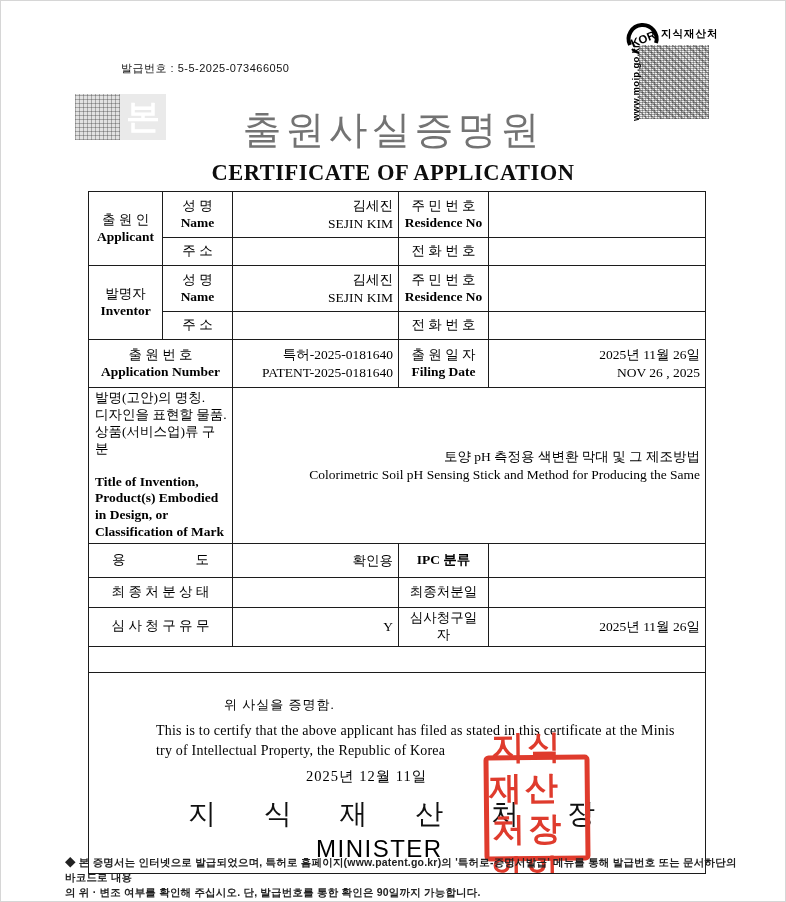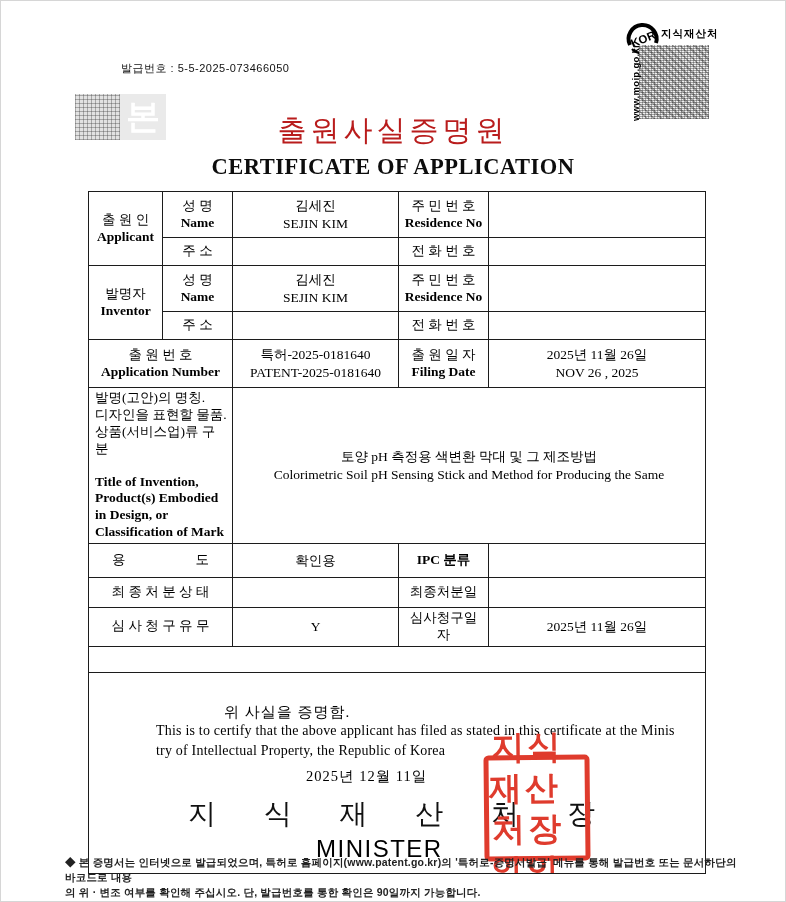--- a/index.html
+++ b/index.html
@@ -16,21 +16,21 @@
     background-image:
       repeating-linear-gradient(0deg, rgba(70,70,70,.38) 0 1px, transparent 1px 4px),
       repeating-linear-gradient(90deg, rgba(70,70,70,.38) 0 1px, transparent 1px 4px);
   }
   .copy-stamp .glyph{
     width:46px; height:46px; background:#eaeaea; color:#fff;
     font-family:"Liberation Sans",sans-serif; font-weight:bold; font-size:34px;
     display:flex; align-items:center; justify-content:center;
   }
   .titles{position:absolute; left:0; top:102px; width:100%; text-align:center;}
-  .title-ko{font-size:29px; letter-spacing:4px; color:#b91c1c;margin-top:8px;}
+  .title-ko{font-size:39px; letter-spacing:4px; color:#737373;}
   .title-en{font-size:22.5px; font-weight:bold; letter-spacing:.5px; margin-top:3px; color:#0d0d0d;}
 
   
   .mark{position:absolute; left:600px; top:14px; width:130px; height:108px;}
   .mark .agency{position:absolute; left:60px; top:12px; font-family:"Liberation Sans",sans-serif; font-weight:bold; font-size:10.5px; letter-spacing:1px;}
   .mark .logo{position:absolute; left:22px; top:4px; width:40px; height:40px;}
   .mark .barcode{
     position:absolute; left:38px; top:30px; width:70px; height:74px;
     background-color:#dcdcdc;
     background-image:
@@ -42,31 +42,31 @@
     position:absolute; left:-8px; top:62px; width:84px; text-align:center;
     transform:rotate(-90deg); transform-origin:center;
     font-family:"Liberation Sans",sans-serif; font-weight:bold; font-size:9.5px; letter-spacing:.3px;
   }
 
   
   table.cert{position:absolute; left:87px; top:190px; border-collapse:collapse; table-layout:fixed;}
   table.cert td{border:1.5px solid #1c1c1c; font-size:13.5px; padding:2px 5px; vertical-align:middle; overflow:hidden;}
   td.lbl{text-align:center; line-height:1.25;}
   td.lbl .en{font-weight:bold;}
-  td.val{text-align:center; line-height:1.3;}
+  td.val{text-align:right; line-height:1.3;}
   .h46{height:46px;} .h28{height:28px;font-family:Liberation Serif, serif;} .h48{height:48px;margin-left:32px;} .h140{height:140px;}
   .h34{height:34px;} .h30{height:30px;} .h26{height:26px;}
   td.top{vertical-align:top; padding-top:4px;}
   .bold{font-weight:bold;}
   .spread{display:flex; justify-content:space-between; padding:0 18px;}
 
   
   td.certbox{padding:0; vertical-align:top;}
   .certinner{position:relative; width:100%; height:196px; font-size:14px;}
-  .stmt-ko{position:absolute; left:130px; top:28px; font-size:15px; letter-spacing:1px;}
+  .stmt-ko{position:absolute; left:130px; top:21px; font-size:13px; letter-spacing:1px;}
   .stmt-en{position:absolute; left:62px; top:46px; font-size:14px; line-height:1.45; letter-spacing:.2px;}
   .cert-date{position:absolute; left:212px; top:92px; font-size:14.5px; letter-spacing:1px;}
   .minister-ko{position:absolute; left:94px; top:120px; font-family:"Liberation Sans",sans-serif; font-size:28px; letter-spacing:20px; color:#111; white-space:nowrap;}
   .minister-en{position:absolute; left:222px; top:160px; font-family:"Liberation Sans",sans-serif; font-size:24px; letter-spacing:1.5px; font-weight:500;}
   .seal{
     position:absolute; left:390px; top:80px; width:96px; height:96px;
     border:5px solid #df3b2d; border-radius:5px; transform:rotate(-.6deg);
     display:flex; flex-direction:column; align-items:center; justify-content:center;
     color:#df3b2d; font-family:"Liberation Sans",sans-serif; font-weight:bold;
     font-size:33px; line-height:1.25; letter-spacing:3px; text-indent:3px;

